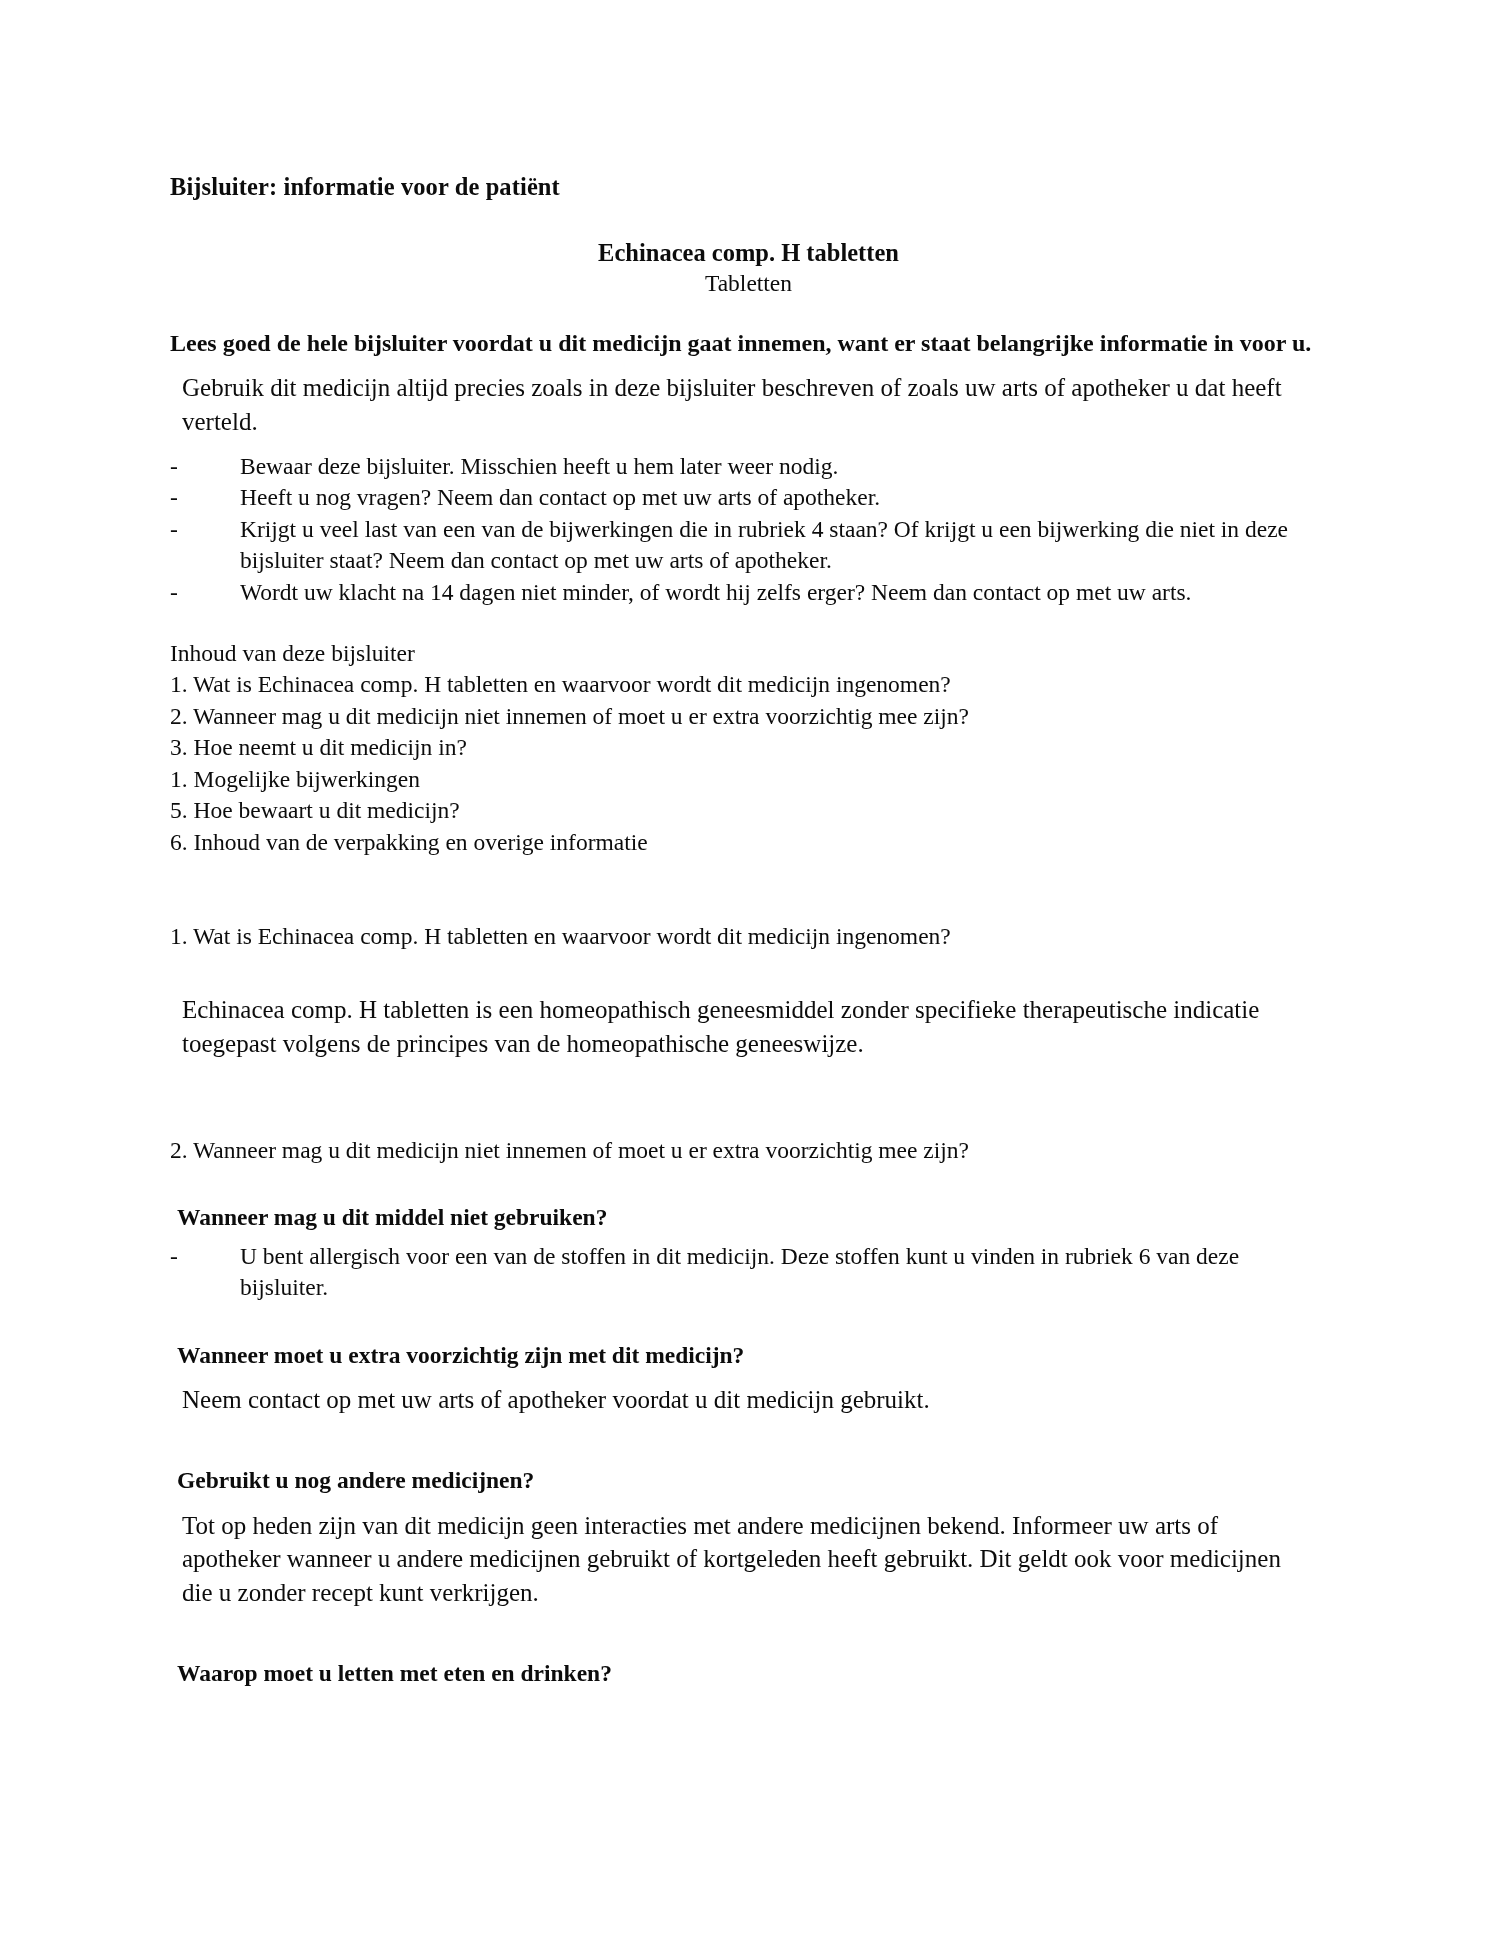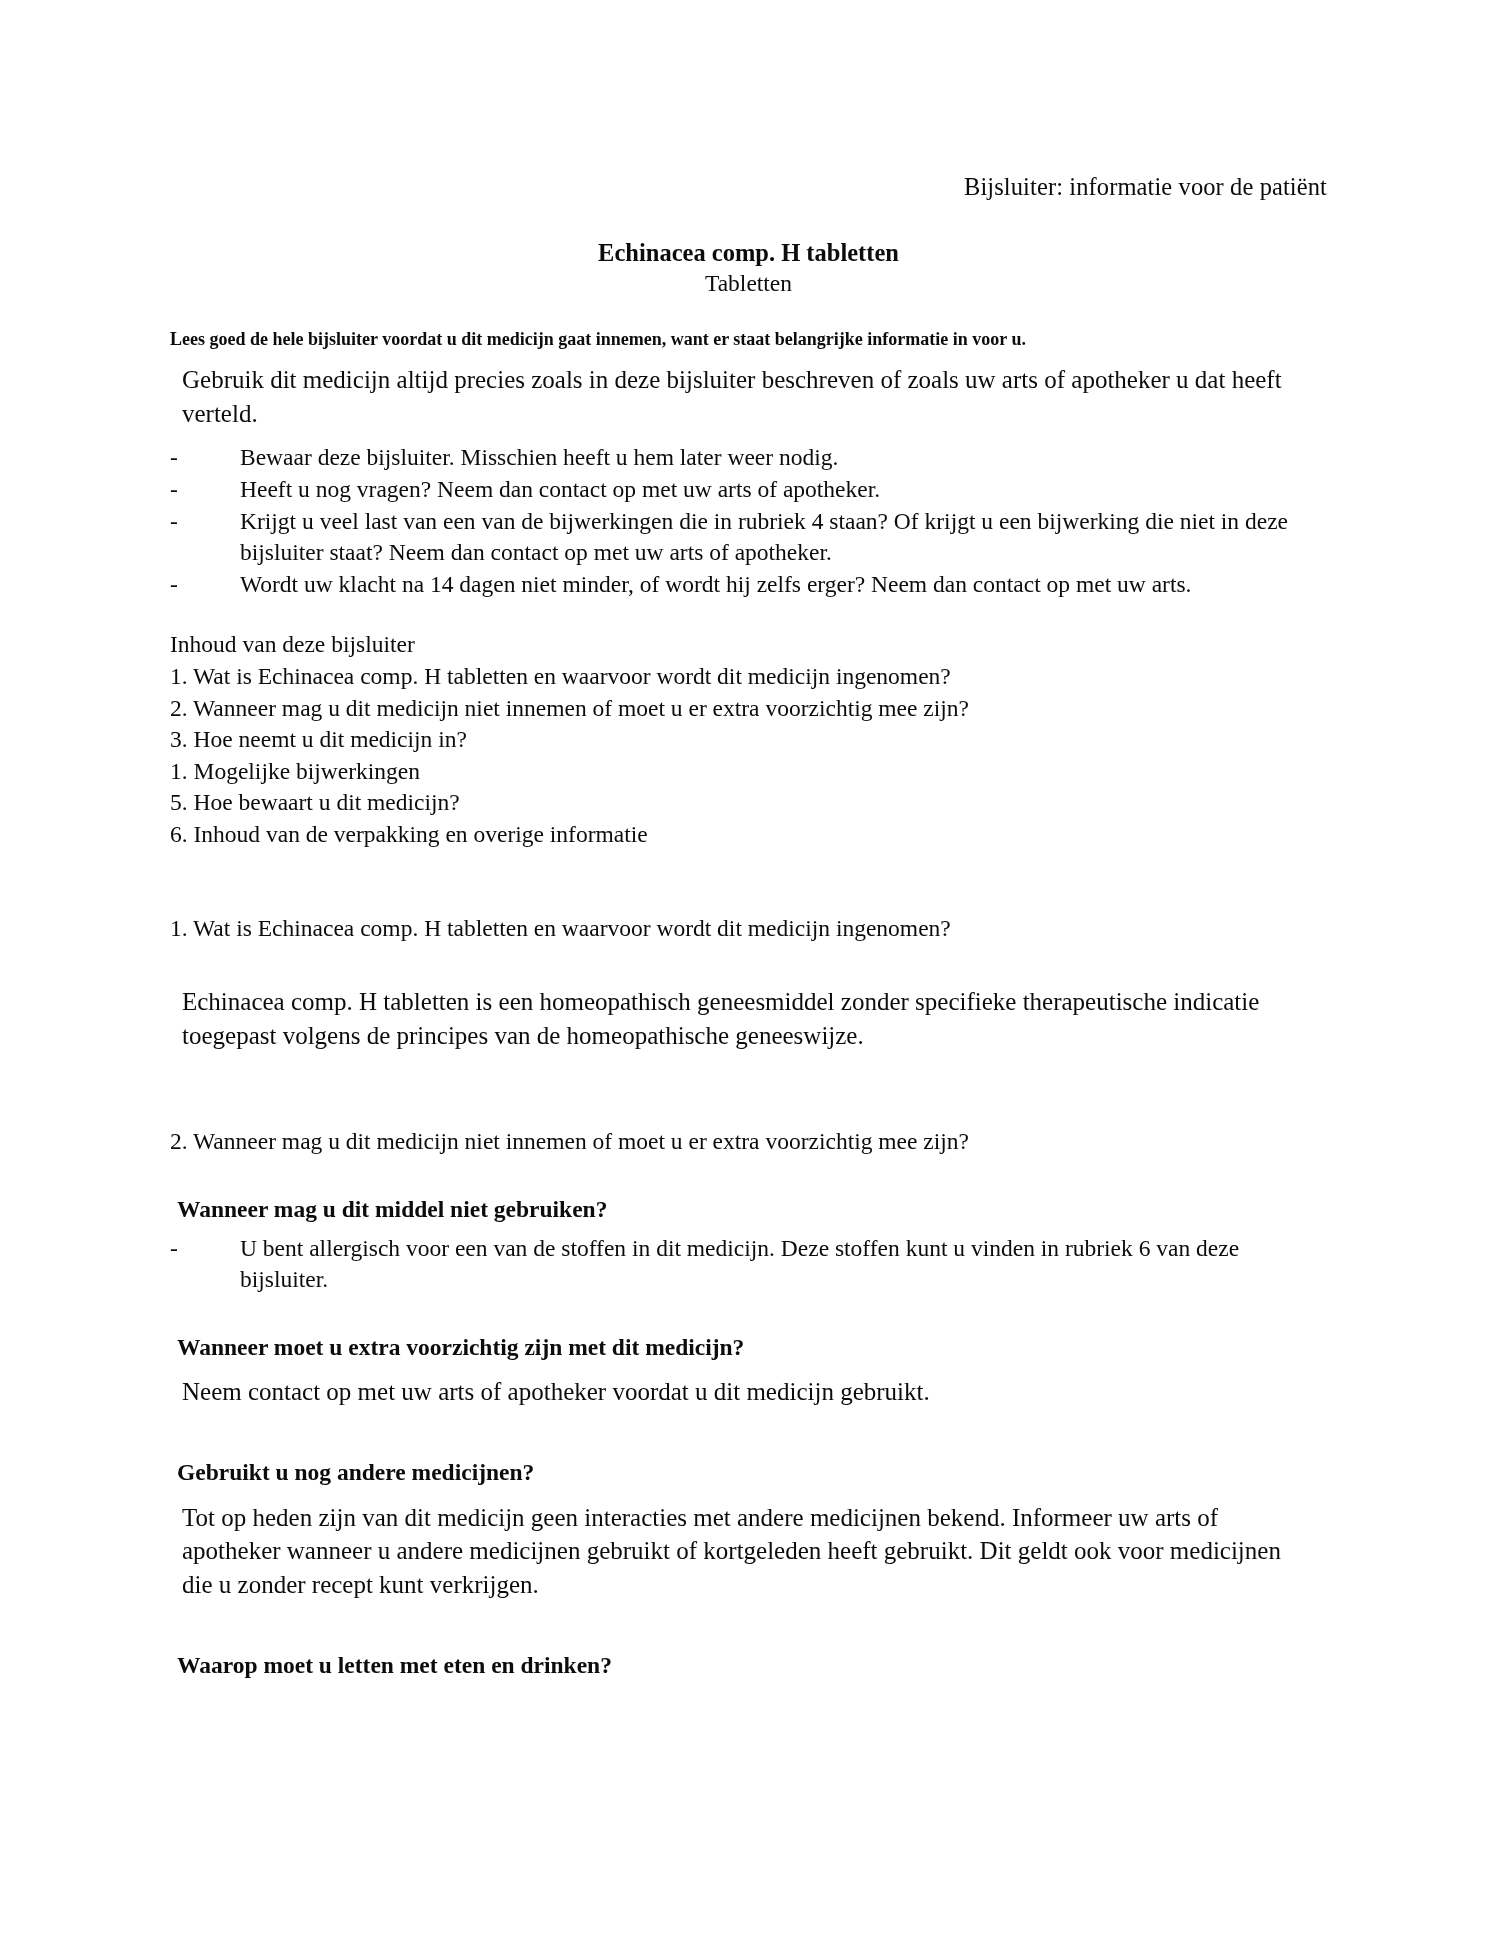--- a/index.html
+++ b/index.html
@@ -22,22 +22,22 @@
     box-sizing: border-box;
     padding: 0;
   }
   .content {
     position: absolute;
     left: 170px;
     top: 172px;
     width: 1157px;
   }
   .doc-title {
-    text-align: right;
-    font-weight: normal;
+    text-align: left;
+    font-weight: bold;
     font-size: 24.5px;
     line-height: 1.25;
     letter-spacing: 0.1px;
     margin: 0 0 34px 0;
   }
   .product-block {
     text-align: center;
     margin: 0 0 28px 0;
   }
   .product-name {
@@ -53,21 +53,21 @@
     margin: 0;
     text-align: center;
   }
   p {
     margin: 12px;
     font-size: 25px;
     line-height: 1.345;
   }
   .bold-lead {
     font-weight: bold;
-    font-size: 18px;
+    font-size: 24px;
     line-height: 1.345;
     margin: 0;
   }
   .section-heading {
     font-weight: normal;
     font-size: 23.5px;
     line-height: 1.345;
     margin: 0;
   }
   .sub-heading {

